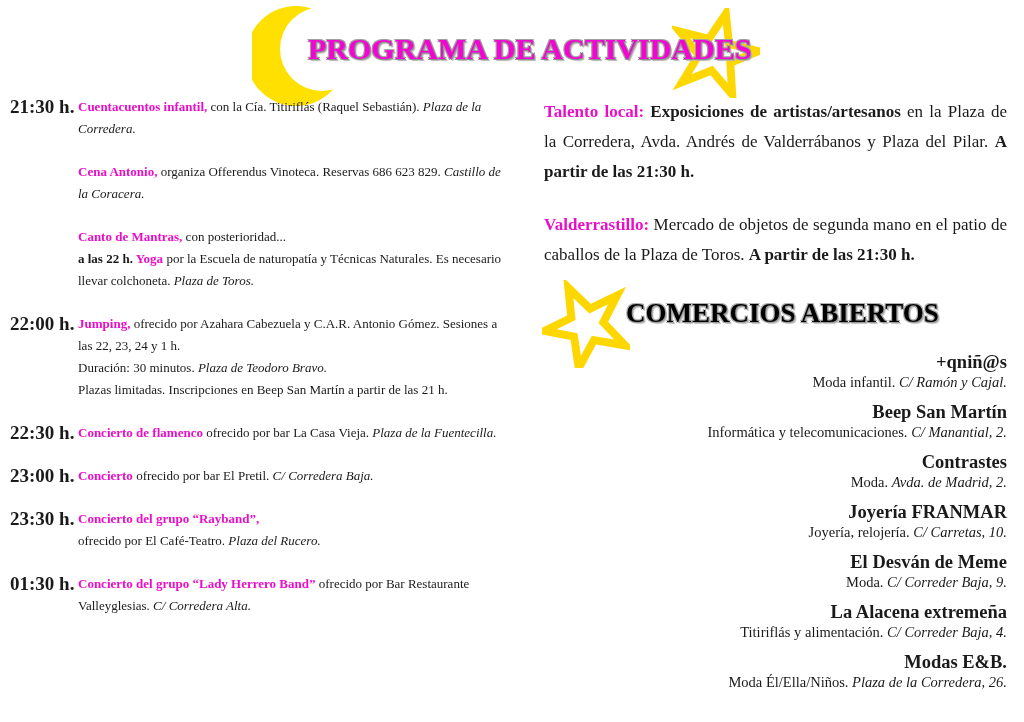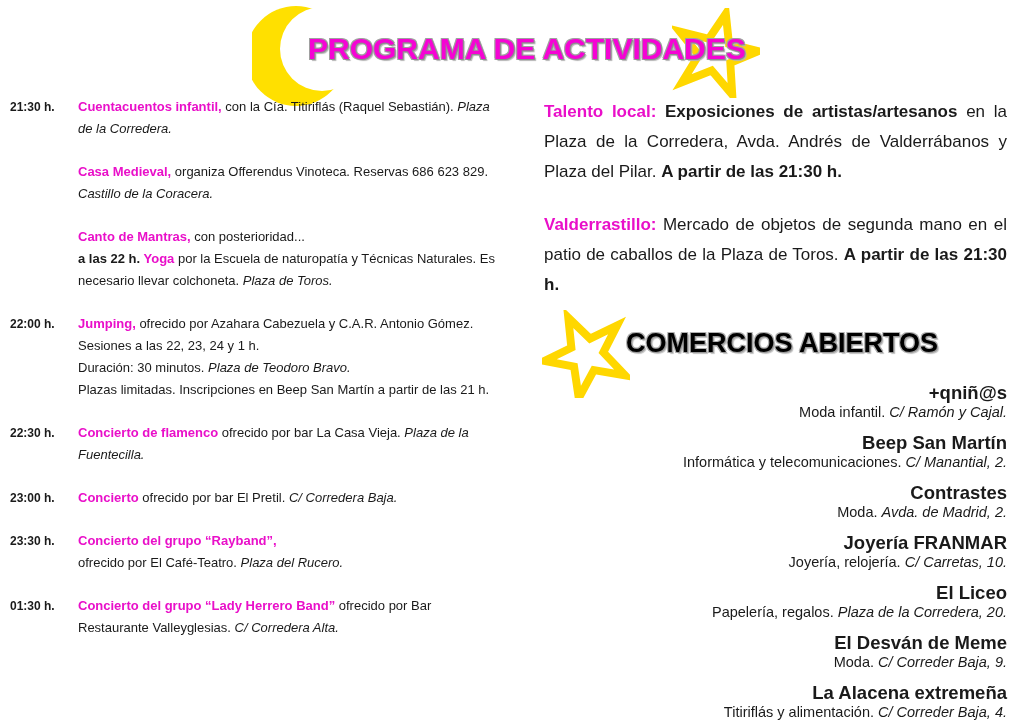--- a/index.html
+++ b/index.html
@@ -3,40 +3,40 @@
 <meta charset="utf-8">
 <style>
   html, body {
     margin: 0; padding: 0;
     width: 1024px; height: 722px;
     background: #ffffff;
     font-family: "Liberation Sans", sans-serif;
     color: #1a1a1a;
     overflow: hidden;
   }
-  #flyer { position: relative; width: 842px; height: 722px; background: #fff; }
+  #flyer { position: relative; width: 842px; height: 722px; background: #fff; font-family: Liberation Serif, serif; }
 
   
   .moon-wrap { position: absolute; left: 252px; top: 0px; width: 100px; height: 112px; z-index: 1; }
   .star-title-wrap { position: absolute; left: 672px; top: 8px; width: 88px; height: 90px; z-index: 1; }
   .star-comercios-wrap { position: absolute; left: 580px; top: 226px; width: 88px; height: 88px; z-index: 1; }
 
   
   .main-title {
     position: absolute; left: 308px; top: 32px; z-index: 2;
     font-size: 30px; font-weight: bold; letter-spacing: 0px;
     color: #f503d4;
     text-shadow: 1px 1px 0 #8d8d8d, -1px -1px 0 #a0a0a0, 1px -1px 0 #a0a0a0, -1px 1px 0 #a0a0a0, 2px 2px 1px #b5b5b5;
     white-space: nowrap;
   }
 
   
   .left-col { position: absolute; left: 10px; top: 96px; width: 492px; z-index: 2; }
   .event { display: flex; margin-bottom: 21px; }
-  .event-time { width: 68px; flex: 0 0 68px; font-weight: bold; font-size: 12px; line-height: 22px; }
+  .event-time { width: 68px; flex: 0 0 68px; font-weight: bold; font-size: 19px; line-height: 22px; }
   .event-body { flex: 1; font-size: 13px; line-height: 22px; }
   .para { margin: 0; }
 
   .seg-lead { color: #e90fc9; font-weight: bold; }
   .seg-bold { font-weight: bold; }
   .seg-italic { font-style: italic; }
   .seg-n { }
 
   
   .right-col { position: absolute; left: 544px; top: 97px; width: 463px; z-index: 2; }
@@ -78,21 +78,21 @@
   <div class="left-col" id="events-container">
       <div class="event">
         <div class="event-time">21:30 h.</div>
         <div class="event-body">
           <div class="para"><span class="seg-lead">Cuentacuentos infantil,</span><span class="seg-n"> con la Cía. Titiriflás (Raquel Sebastián). </span><span class="seg-italic">Plaza de la Corredera.</span></div>
         </div>
       </div>
       <div class="event">
         <div class="event-time"></div>
         <div class="event-body">
-          <div class="para"><span class="seg-lead">Casa Medieval,</span><span class="seg-n"> organiza Offerendus Vinoteca.  Reservas 686 623 829. </span><span class="seg-italic">Castillo de la Coracera.</span></div>
+          <div class="para"><span class="seg-lead">Cena Antonio,</span><span class="seg-n"> organiza Offerendus Vinoteca.  Reservas 686 623 829. </span><span class="seg-italic">Castillo de la Coracera.</span></div>
         </div>
       </div>
       <div class="event">
         <div class="event-time"></div>
         <div class="event-body">
           <div class="para"><span class="seg-lead">Canto de Mantras,</span><span class="seg-n"> con posterioridad...</span></div>
           <div class="para"><span class="seg-bold"> a las 22 h. </span><span class="seg-lead">Yoga</span><span class="seg-n"> por la Escuela de naturopatía y Técnicas Naturales. Es necesario llevar colchoneta. </span><span class="seg-italic">Plaza de Toros.</span></div>
         </div>
       </div>
       <div class="event">
@@ -156,24 +156,20 @@
         </div>
         <div class="shop">
           <div class="shop-name">Contrastes</div>
           <div class="shop-desc"><span class="seg-n">Moda. </span><span class="seg-italic">Avda. de Madrid, 2.</span></div>
         </div>
         <div class="shop">
           <div class="shop-name">Joyería FRANMAR</div>
           <div class="shop-desc"><span class="seg-n">Joyería, relojería.  </span><span class="seg-italic">C/ Carretas, 10.</span></div>
         </div>
         <div class="shop">
-          <div class="shop-name">El Liceo</div>
-          <div class="shop-desc"><span class="seg-n">Papelería, regalos. </span><span class="seg-italic">Plaza de la Corredera, 20.</span></div>
-        </div>
-        <div class="shop">
           <div class="shop-name">El Desván de Meme</div>
           <div class="shop-desc"><span class="seg-n">Moda. </span><span class="seg-italic">C/ Correder Baja, 9.</span></div>
         </div>
         <div class="shop">
           <div class="shop-name">La Alacena extremeña</div>
           <div class="shop-desc"><span class="seg-n">Titiriflás y alimentación. </span><span class="seg-italic">C/ Correder Baja, 4.</span></div>
         </div>
         <div class="shop">
           <div class="shop-name">Modas E&amp;B.</div>
           <div class="shop-desc"><span class="seg-n">Moda Él/Ella/Niños. </span><span class="seg-italic">Plaza de la Corredera, 26.</span></div>

